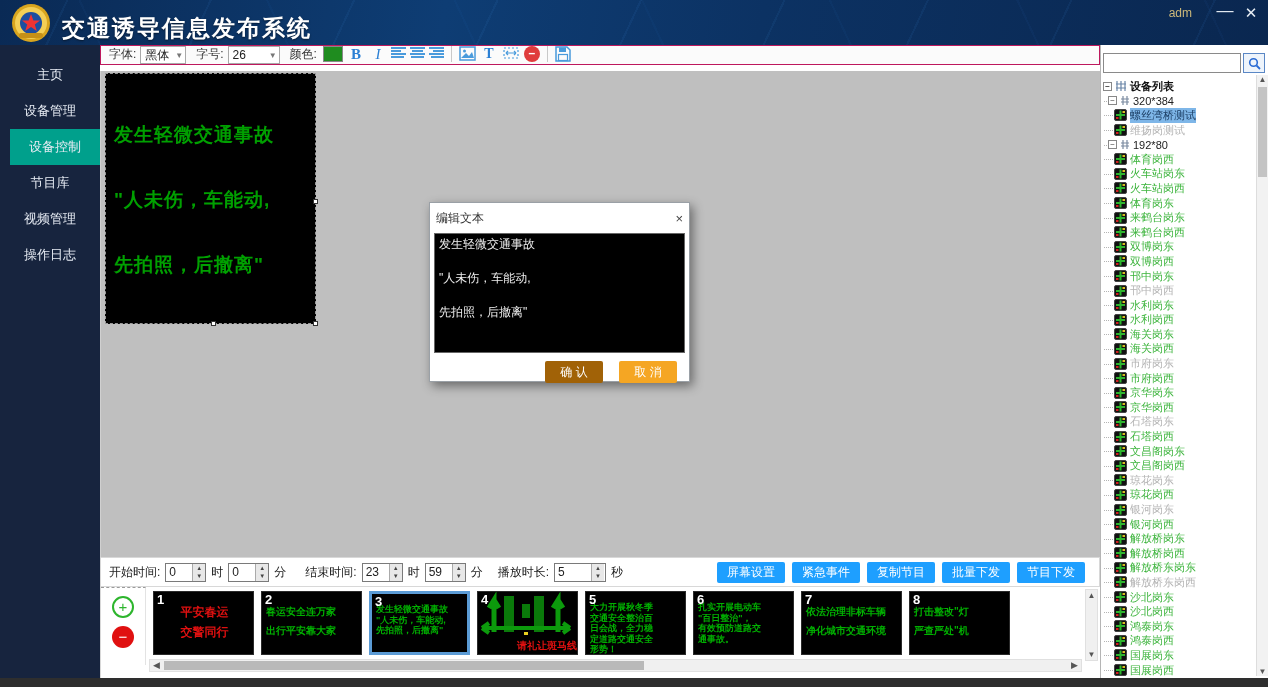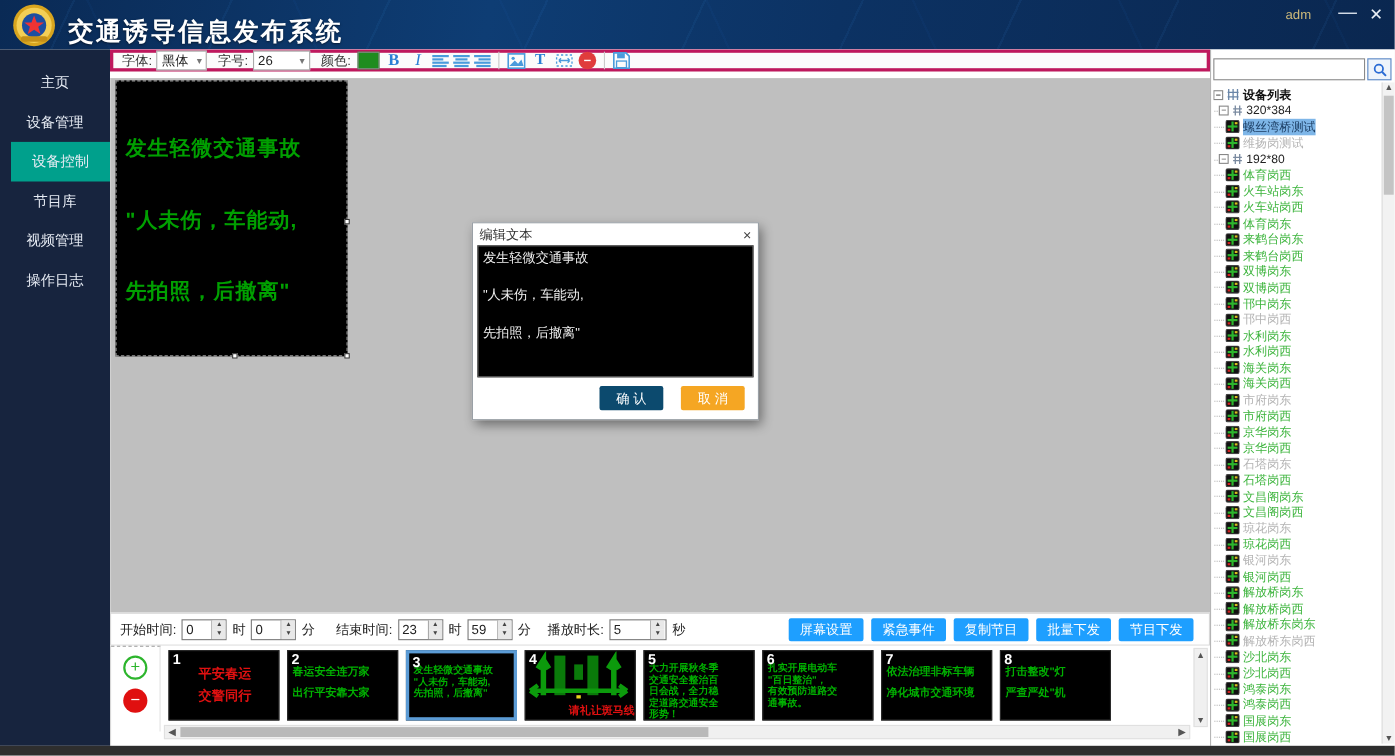--- a/index.html
+++ b/index.html
@@ -25,21 +25,21 @@
   .side-item { height:36px; line-height:36px; text-align:center; color:#e7ecf4; font-size:13px; cursor:pointer; }
   .side-item.active { background:#00a08c;margin-left:10px; }
   .sidebar .spacer { height:12px; }
 
   
   .footer-bar { position:absolute; left:0; bottom:0; width:1268px; height:9px; background:#2e2e2e; }
 
   
   .main { position:absolute; left:100px; top:45px; width:1000px; height:633px; background:#fff; }
 
-  .toolbar { position:absolute; left:0; top:0; width:1000px; height:20px; background:#fbfbfb; border:3px solid #be185d; display:flex; align-items:center; padding-left:8px; gap:4px; }
+  .toolbar { position:absolute; left:0; top:0; width:1000px; height:20px; background:#fbfbfb; border:1px solid #be185d; display:flex; align-items:flex-start; padding-left:8px; gap:4px; }
   .tb-label { color:#333; font-size:12px; }
   .tb-combo { border:1px solid #a9a9a9; background:#fff; height:18px; display:flex; align-items:center; padding:0 2px 0 4px; gap:6px; font-size:12px; color:#222; }
   .tb-combo .arr { color:#777; font-size:8px; }
   .swatch { width:20px; height:16px; background:#1f8c1f; border:1px solid #888; margin-left:2px; }
   .tb-btn { color:#2a7fd4; width:18px; text-align:center; font-size:14px; cursor:pointer; }
   .tb-bold { font-family:"Liberation Serif",serif; font-weight:bold; font-size:15px; }
   .tb-italic { font-family:"Liberation Serif",serif; font-style:italic; font-size:15px; }
   .align-ic { width:15px; height:12px; display:inline-block; cursor:pointer; }
   .align-ic i { display:block; height:2px; background:#4a9bdc; margin:1px 0; }
   .al-l i:nth-child(2){width:70%;} .al-l i:nth-child(4){width:85%;}
@@ -50,27 +50,27 @@
 
   .canvas { position:absolute; left:0; top:26px; width:1000px; height:486px; background:#bfbfbf; border-left:1px solid #d0d0d0; }
 
   
   .led-box { position:absolute; left:4px; top:2px; width:211px; height:251px; background:#000; border:1px dashed #9a9a9a; padding-top:48px; }
   .led-line { color:#00a000; font-size:19px; font-weight:bold; letter-spacing:1px; padding-left:8px; margin-bottom:39px; white-space:nowrap; }
   .handle { position:absolute; width:5px; height:5px; background:#fff; border:1px solid #333; }
 
   
   .dialog { position:absolute; left:328px; top:131px; width:261px; height:180px; background:#fff; border:1px solid #9aa0a6; box-shadow:3px 4px 10px rgba(0,0,0,.45); }
-  .dlg-title { height:20px; display:flex; align-items:center; padding:0 6px; font-size:12px; color:#333; }
+  .dlg-title { height:30px; display:flex; align-items:center; padding:0 6px; font-size:12px; color:#333; }
   .dlg-close { margin-left:auto; color:#444; font-size:13px; cursor:pointer; }
   .dlg-text { margin:0 4px; height:120px; background:#000; border:1px solid #666; padding:2px 4px; overflow:hidden; }
   .dlg-line { color:#eee; font-size:12px; line-height:17px; min-height:17px; white-space:nowrap; }
   .dlg-foot { display:flex; justify-content:flex-end; gap:16px; padding:8px 12px 0 0; }
   .btn { border:none; color:#fff; font-size:12px; width:58px; height:22px; cursor:pointer; border-radius:2px; }
-  .btn-confirm { background:#0c4a6e; }
+  .btn-confirm { background:#a16207; }
   .btn-cancel { background:#f5a623; }
 
   
   .timebar { position:absolute; left:0; top:512px; width:1000px; height:30px; background:#fff; border:1px solid #d8d8d8; display:flex; align-items:center; padding-left:8px; gap:5px; font-size:12px; color:#222; }
   .spin { display:flex; border:1px solid #7a7a7a; height:19px; background:#fff; }
   .spin .val { width:26px; padding-left:3px; line-height:17px; font-size:12px; }
   .spin .arrows { width:13px; border-left:1px solid #aaa; display:flex; flex-direction:column; }
   .spin .arrows span { flex:1; font-size:6px; line-height:8px; text-align:center; color:#444; background:#e8e8e8; cursor:pointer; }
   .tbar-btns { margin-left:auto; display:flex; gap:7px; padding-right:14px; }
   .blue-btn { background:#1e9fff; color:#fff; border:none; border-radius:2px; height:21px; padding:0 10px; font-size:12px; cursor:pointer; white-space:nowrap; }

